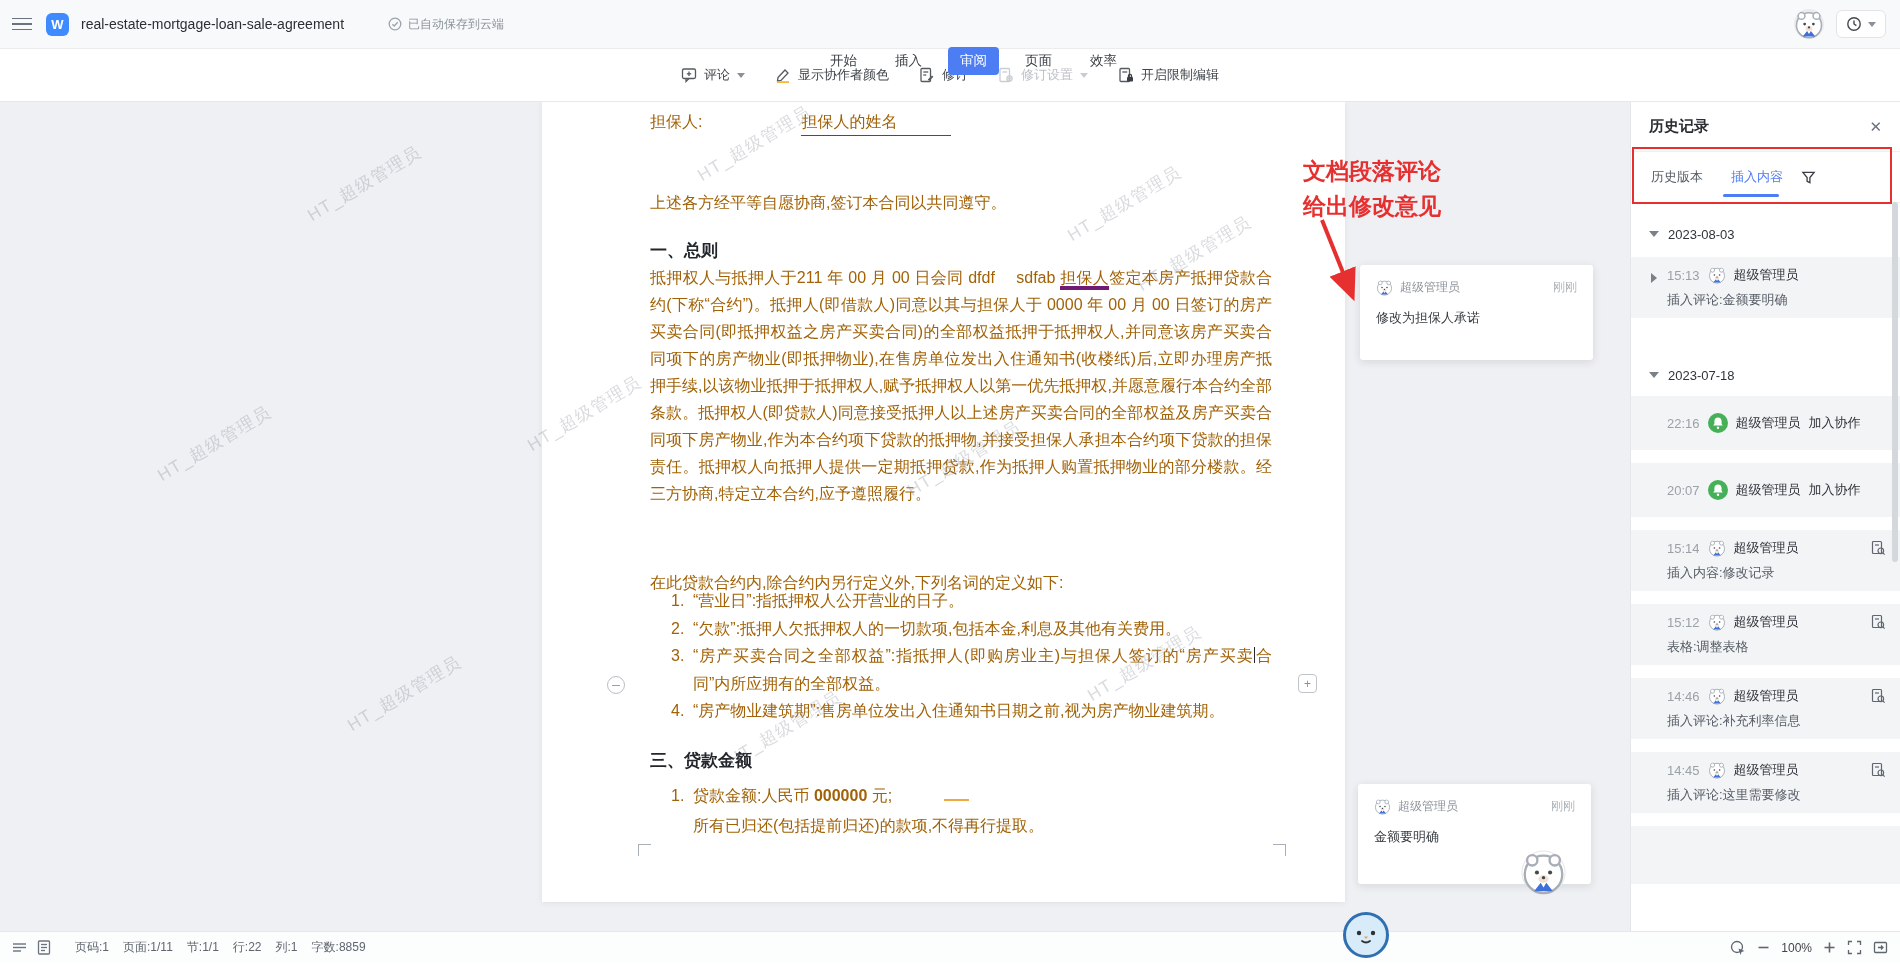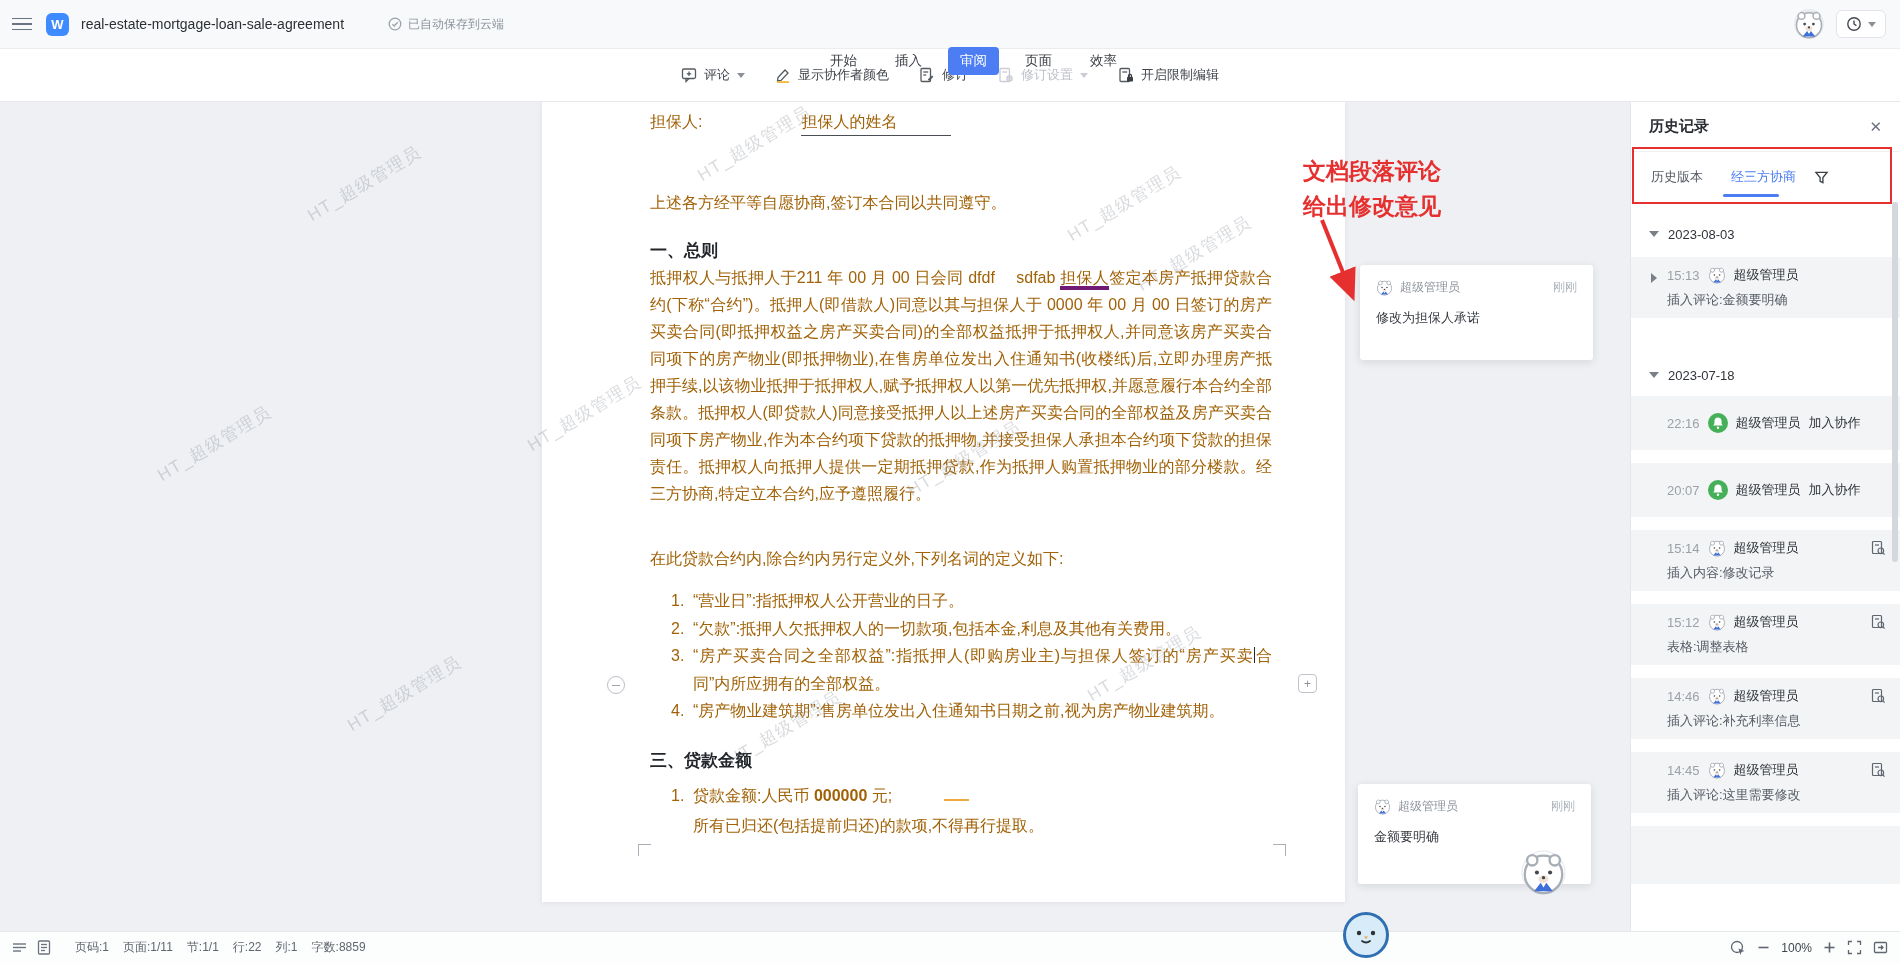--- a/index.html
+++ b/index.html
@@ -224,21 +224,21 @@
     <div class="page">
       <div class="doc-block g-row" style="top:6px">
         <span>担保人:</span>
         <span class="g-name">担保人的姓名</span>
       </div>
       <div class="doc-block" style="top:87px">上述各方经平等自愿协商,签订本合同以共同遵守。</div>
       <div class="doc-block doc-h" style="top:135px">一、总则</div>
       <div class="doc-block" style="top:162px">
         <span>抵押权人与抵押人于211 年 00 月 00 日会同 dfdf　 sdfab </span><span class="anchor">担保人</span><span>签定本房产抵押贷款合约(下称“合约”)。抵押人(即借款人)同意以其与担保人于 0000 年 00 月 00 日签订的房产买卖合同(即抵押权益之房产买卖合同)的全部权益抵押于抵押权人,并同意该房产买卖合同项下的房产物业(即抵押物业),在售房单位发出入住通知书(收楼纸)后,立即办理房产抵押手续,以该物业抵押于抵押权人,赋予抵押权人以第一优先抵押权,并愿意履行本合约全部条款。抵押权人(即贷款人)同意接受抵押人以上述房产买卖合同的全部权益及房产买卖合同项下房产物业,作为本合约项下贷款的抵押物,并接受担保人承担本合约项下贷款的担保责任。抵押权人向抵押人提供一定期抵押贷款,作为抵押人购置抵押物业的部分楼款。经三方协商,特定立本合约,应予遵照履行。</span>
       </div>
-      <div class="doc-block" style="top:443px">在此贷款合约内,除合约内另行定义外,下列名词的定义如下:</div>
+      <div class="doc-block" style="top:467px">在此贷款合约内,除合约内另行定义外,下列名词的定义如下:</div>
       <div class="doc-block" style="top:485px">
         <ol class="doc-ol">
           <li>“营业日”:指抵押权人公开营业的日子。</li>
           <li>“欠款”:抵押人欠抵押权人的一切款项,包括本金,利息及其他有关费用。</li>
           <li><span>“房产买卖合同之全部权益”:指抵押人(即购房业主)与担保人签订的“房产买卖</span><span class="text-caret"></span><span>合同”内所应拥有的全部权益。</span></li>
           <li>“房产物业建筑期”:售房单位发出入住通知书日期之前,视为房产物业建筑期。</li>
         </ol>
       </div>
       <div class="doc-block doc-h" style="top:645px">三、贷款金额</div>
       <div class="doc-block" style="top:680px">
@@ -296,21 +296,21 @@
         </svg>
     </div>
 
     <aside class="history">
       <div class="hp-header">
         <span class="hp-title">历史记录</span>
         <button class="hp-close">✕</button>
       </div>
       <div class="hp-tabs">
         <button class="hp-tab">历史版本</button>
-        <button class="hp-tab active">经三方协商</button>
+        <button class="hp-tab active">插入内容</button>
         <button class="hp-filter">
           <svg width="15" height="15" viewBox="0 0 16 16" fill="none" stroke="#3a3f45" stroke-width="1.4">
               <path d="M2 2.5 H14 L9.5 8 V13.5 L6.5 12 V8 Z"></path>
             </svg>
         </button>
         <div class="hp-tab-bar"></div>
       </div>
       <div class="anno-rect"></div>
 
       <div class="hp-list">

